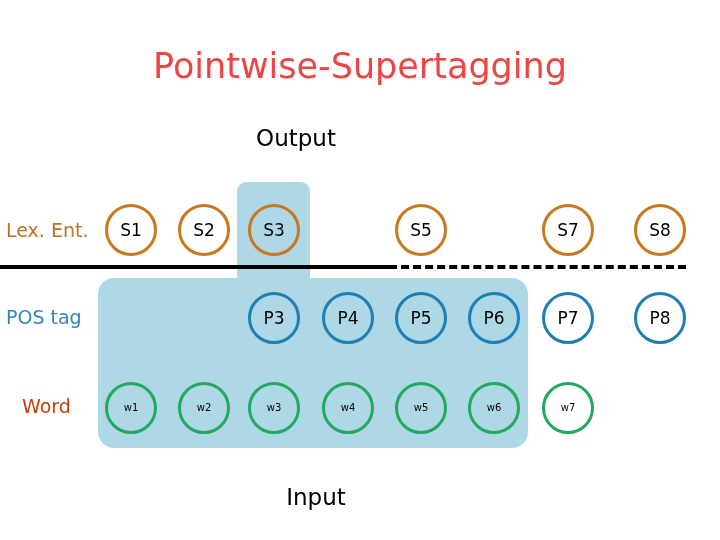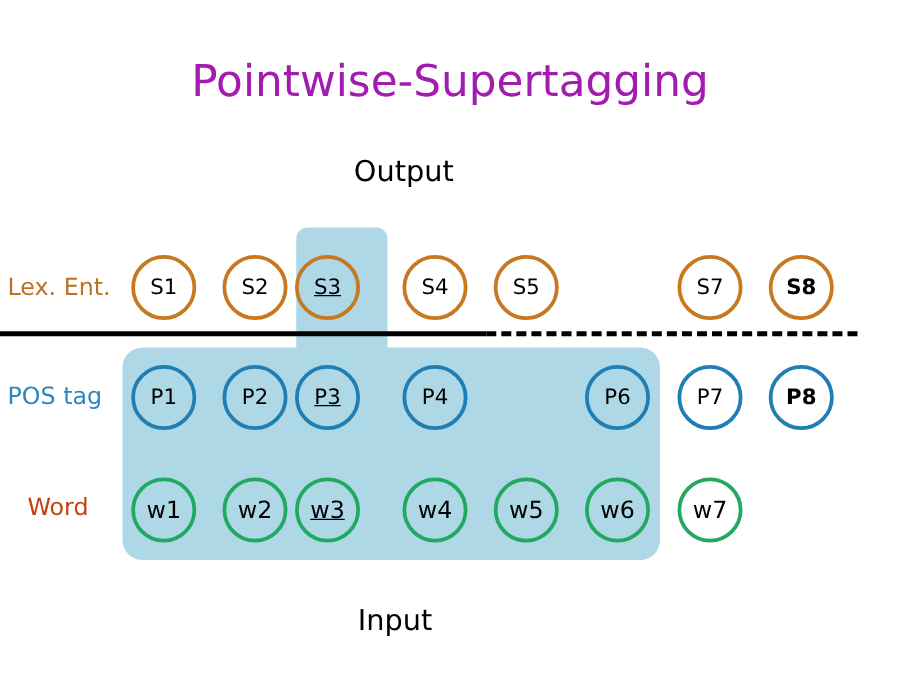--- a/index.html
+++ b/index.html
@@ -25,35 +25,34 @@
 
   
   #slide-title {
     position: absolute;
     left: 0;
     top: 46px;
     width: 720px;
     text-align: center;
     font-size: 35px;
     font-weight: 400;
-    color: #a21caf;
+    color: #ef4444;
     letter-spacing: 0px;
     white-space: nowrap;
   }
 
   
   #output-caption {
     position: absolute;
     left: 0;
     top: 125px;
     width: 592px;
     text-align: center;
     font-size: 23px;
     color: #000000;
-    padding-left: 27px;
   }
   #input-caption {
     position: absolute;
     left: 0;
     top: 484px;
     width: 632px;
     text-align: center;
     font-size: 23px;
     color: #000000;
   }
@@ -118,34 +117,34 @@
     display: flex;
     align-items: center;
     justify-content: center;
     background: transparent;
     font-size: 17px;
     color: #000000;
     line-height: 1;
   }
   .node.lex  { border: 3px solid #C8781E; }
   .node.pos  { border: 3px solid #1F7FB5; }
-  .node.word { border: 3px solid #22A95F; font-size: 19px; }
+  .node.word { border: 3px solid #22A95F; font-size: 10px; }
 
   .row-lex  { top: 204px; }
   .row-pos  { top: 292px; }
   .row-word { top: 382px; }
 
   .col-0 { left: 105px; }
   .col-1 { left: 178px; }
-  .col-2 { left: 236px; text-decoration: underline; }
+  .col-2 { left: 248px; }
   .col-3 { left: 322px; }
   .col-4 { left: 395px; }
   .col-5 { left: 468px; }
   .col-6 { left: 542px; }
-  .col-7 { left: 615px; font-weight: bold; }
+  .col-7 { left: 634px; }
 </style>
 </head>
 <body>
 
 <div id="slide">
 
   <div id="slide-title">Pointwise-Supertagging</div>
 
   <div id="output-caption">Output</div>
 
@@ -155,29 +154,27 @@
   <div id="divider-solid"></div>
   <div id="divider-dashed"></div>
 
   <div class="row-label" id="label-pos">POS tag</div>
   <div class="row-label" id="label-lex">Lex. Ent.</div>
   <div class="row-label" id="label-word">Word</div>
 
   <div class="node lex row-lex col-0">S1</div>
   <div class="node lex row-lex col-1">S2</div>
   <div class="node lex row-lex col-2">S3</div>
-  <div class="node lex row-lex col-3">S4</div>
   <div class="node lex row-lex col-4">S5</div>
   <div class="node lex row-lex col-6">S7</div>
   <div class="node lex row-lex col-7">S8</div>
 
-  <div class="node pos row-pos col-0">P1</div>
-  <div class="node pos row-pos col-1">P2</div>
   <div class="node pos row-pos col-2">P3</div>
   <div class="node pos row-pos col-3">P4</div>
+  <div class="node pos row-pos col-4">P5</div>
   <div class="node pos row-pos col-5">P6</div>
   <div class="node pos row-pos col-6">P7</div>
   <div class="node pos row-pos col-7">P8</div>
 
   <div class="node word row-word col-0">w1</div>
   <div class="node word row-word col-1">w2</div>
   <div class="node word row-word col-2">w3</div>
   <div class="node word row-word col-3">w4</div>
   <div class="node word row-word col-4">w5</div>
   <div class="node word row-word col-5">w6</div>

